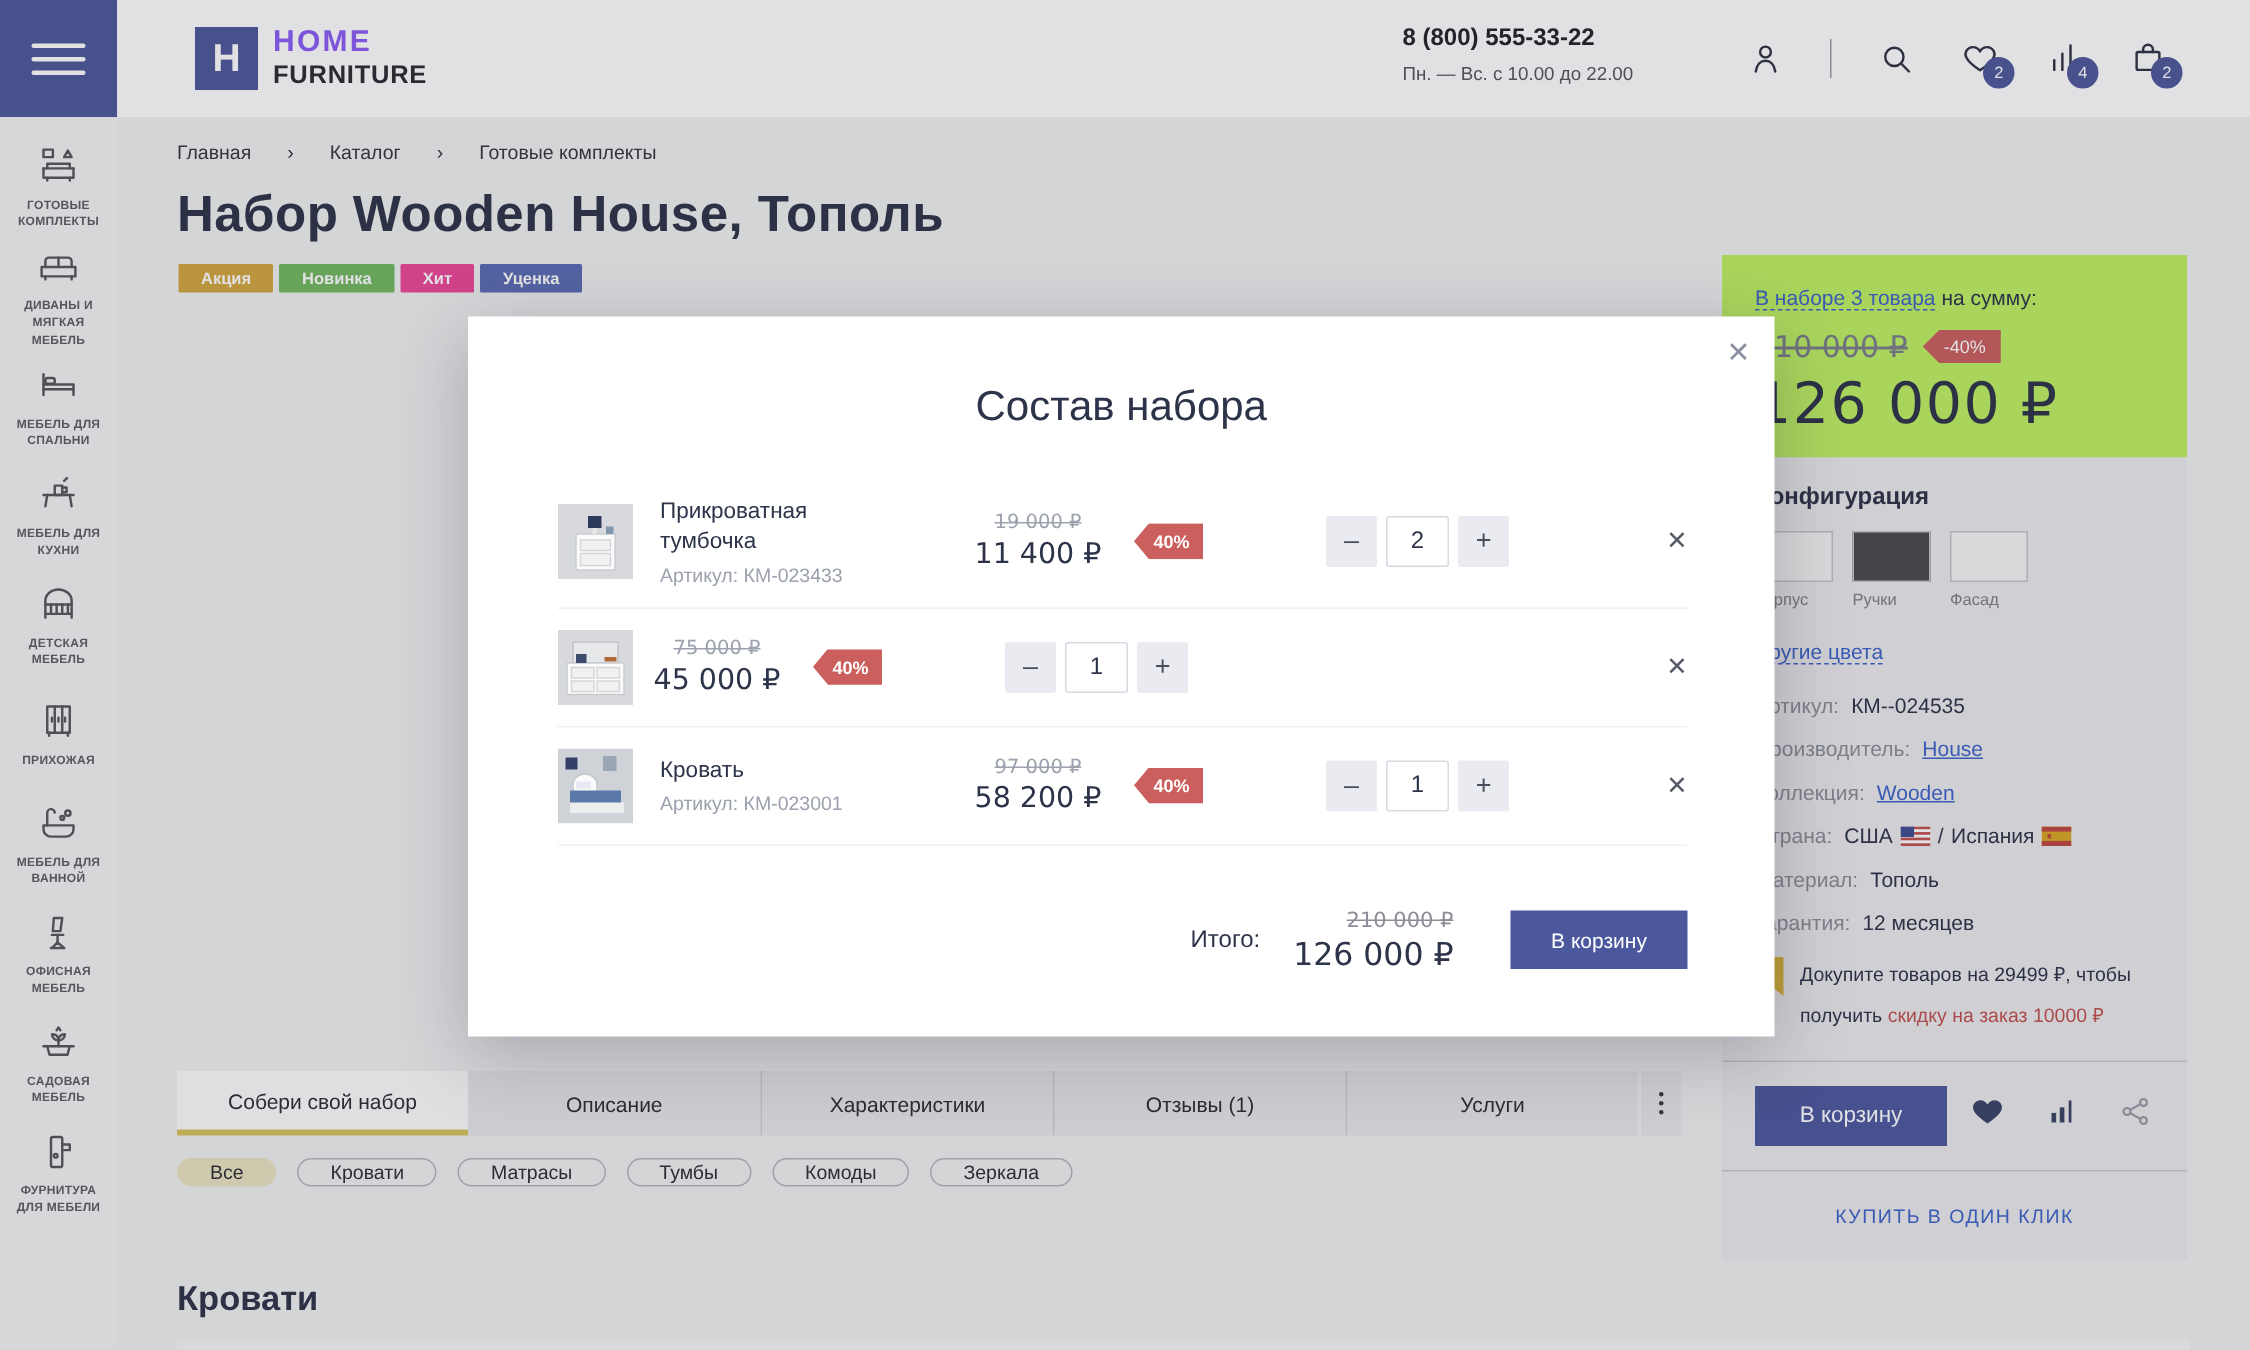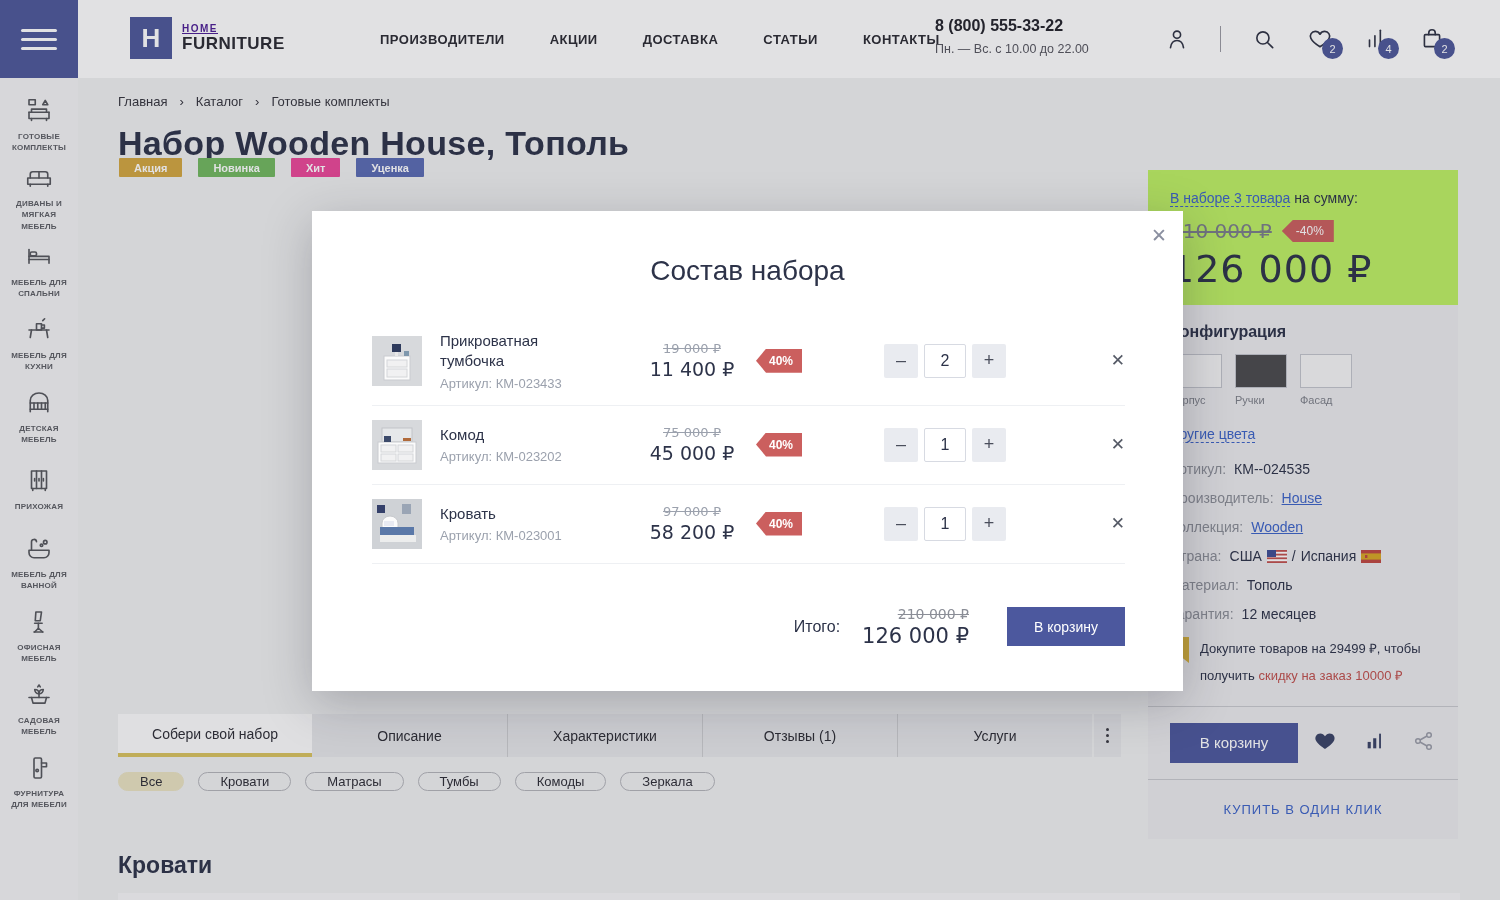--- a/index.html
+++ b/index.html
@@ -6,45 +6,45 @@
   body { font-family:"Liberation Sans",sans-serif; background:#888; }
   .page { position:relative; width:1500px; height:900px; overflow:hidden; background:#f0f1f2; }
   .rub { font-family:"DejaVu Sans","Liberation Sans",sans-serif; }
 
   
   .header { position:absolute; left:0; top:0; width:1500px; height:78px; background:#ffffff; z-index:2; }
   .burger { position:absolute; left:0; top:0; width:78px; height:78px; background:#4d589a; display:flex; flex-direction:column; justify-content:center; align-items:center; gap:6px; cursor:pointer; }
   .burger span { width:36px; height:3px; background:#fff; border-radius:2px; }
   .logo { position:absolute; left:130px; top:17px; display:flex; align-items:center; gap:10px; }
   .logo-box { width:42px; height:42px; background:#4d589a; color:#fff; display:flex; align-items:center; justify-content:center; font-size:26px; font-weight:bold; }
-  .logo-txt div:first-child { color:#4c1d95; font-weight:bold; font-size:10px; letter-spacing:1.5px;text-decoration:underline; }
+  .logo-txt div:first-child { color:#8b5cf6; font-weight:bold; font-size:20px; letter-spacing:1.5px; }
   .logo-txt div:last-child { color:#2b2b33; font-weight:bold; font-size:17px; letter-spacing:0.5px; }
   .nav { position:absolute; left:380px; top:0; height:78px; display:flex; align-items:center; gap:45px; }
   .nav span { font-size:13px; font-weight:bold; letter-spacing:.5px; color:#2b2b33; cursor:pointer; white-space:nowrap; }
   .phone-block { position:absolute; left:935px; top:17px; }
   .phone-block .phone { font-size:16px; font-weight:bold; color:#22222a; }
   .phone-block .hours { font-size:12.5px; color:#55555e; margin-top:7px; }
   .hicons { position:absolute; right:55px; top:0; height:78px; display:flex; align-items:center; gap:30px; }
   .hicon { position:relative; width:26px; height:26px; cursor:pointer; }
   .hicon svg { width:26px; height:26px; stroke:#2e3243; stroke-width:1.5; fill:none; stroke-linecap:round; stroke-linejoin:round; }
   .hsep { width:1px; height:26px; background:#9a9aa2; }
   .cnt { position:absolute; right:-10px; bottom:-7px; width:21px; height:21px; border-radius:50%; background:#4d589a; color:#fff; font-size:11px; display:flex; align-items:center; justify-content:center; }
 
   
   .sidebar { position:absolute; left:0; top:78px; width:78px; height:822px; background:#f4f4f5; z-index:2; display:flex; flex-direction:column; padding-top:10px; }
   .side-item { height:73px; display:flex; flex-direction:column; align-items:center; justify-content:center; gap:5px; cursor:pointer; }
   .side-item svg { width:30px; height:30px; stroke:#55575c; stroke-width:1.3; fill:none; stroke-linecap:round; stroke-linejoin:round; }
   .side-item .lbl { font-size:8px; font-weight:bold; letter-spacing:.2px; color:#5c5e64; text-align:center; line-height:1.4; width:70px; }
 
   
-  .crumbs { position:absolute; left:118px; top:94px; font-size:13px; color:#35353d; display:flex; gap:12px; }
+  .crumbs { position:absolute; left:118px; top:94px; font-size:13px; color:#35353d; display:flex; gap:24px; }
   .crumbs a { color:#35353d; text-decoration:none; cursor:pointer; }
   .crumbs .sep { color:#35353d; }
   .page-title { position:absolute; left:118px; top:124px; font-size:34px; font-weight:800; color:#2d3349; letter-spacing:.3px; }
-  .pbadges { position:absolute; left:119px; top:158px; display:flex; gap:16px; }
+  .pbadges { position:absolute; left:119px; top:176px; display:flex; gap:4px; }
   .pbadge { height:19px; padding:0 15px; color:#fff; font-size:11px; font-weight:bold; display:flex; align-items:center; border-radius:1px; }
 
   
   .rpanel { position:absolute; left:1148px; top:170px; width:310px; z-index:1; }
   .price-block { background:#bef264; padding:20px 22px 18px 22px; height:135px; }
   .set-line { font-size:14px; color:#2d3349; }
   .dashed-link { color:#3c63c8; border-bottom:1px dashed #3c63c8; text-decoration:none; cursor:pointer; }
   .old-row { margin-top:13px; display:flex; align-items:center; gap:10px; }
   .old-price-lg { font-size:20px; color:#7b7e8a; text-decoration:line-through; }
   .tag { background:#cb5f5e; color:#fff; font-size:12px; font-weight:normal; padding:4px 10px 4px 14px; clip-path:polygon(0 50%,11px 0,100% 0,100% 100%,11px 100%); }
@@ -123,27 +123,20 @@
         <span></span>
         <span></span>
     </div>
     <div class="logo">
       <div class="logo-box">H</div>
       <div class="logo-txt">
         <div>HOME</div>
         <div>FURNITURE</div>
       </div>
     </div>
-    <div class="nav">
-      <span>ПРОИЗВОДИТЕЛИ</span>
-      <span>АКЦИИ</span>
-      <span>ДОСТАВКА</span>
-      <span>СТАТЬИ</span>
-      <span>КОНТАКТЫ</span>
-    </div>
     <div class="phone-block">
       <div class="phone">8 (800) 555-33-22</div>
       <div class="hours">Пн. — Вс. с 10.00 до 22.00</div>
     </div>
     <div class="hicons">
       <div class="hicon">
         <svg viewBox="0 0 24 24">
             <circle cx="12" cy="8" r="3.3"></circle>
             <path d="M6 20c.6-4.4 3.2-6.6 6-6.6s5.4 2.2 6 6.6"></path>
           </svg>
@@ -471,24 +464,20 @@
             <rect width="50" height="50" fill="#d7d9dc"></rect>
             <rect x="10" y="8" width="30" height="14" fill="#e6e8ea" stroke="#c2c4c8"></rect>
             <rect x="6" y="22" width="38" height="21" fill="#fbfbfb" stroke="#c9cbcf"></rect>
             <rect x="9" y="25" width="15" height="7" fill="#f1f1f2" stroke="#d4d6d9"></rect>
             <rect x="26" y="25" width="15" height="7" fill="#f1f1f2" stroke="#d4d6d9"></rect>
             <rect x="9" y="34" width="15" height="7" fill="#f1f1f2" stroke="#d4d6d9"></rect>
             <rect x="26" y="34" width="15" height="7" fill="#f1f1f2" stroke="#d4d6d9"></rect>
             <rect x="12" y="16" width="7" height="6" fill="#3c4a6b"></rect>
             <rect x="31" y="18" width="8" height="3" fill="#b06a3a"></rect>
           </svg>
-        <div class="m-info">
-          <div class="m-name">Комод</div>
-          <div class="m-sku">Артикул: КМ-023202</div>
-        </div>
         <div class="m-prices">
           <div class="m-old rub">75 000 ₽</div>
           <div class="m-new rub">45 000 ₽</div>
         </div>
         <span class="m-tag">40%</span>
         <div class="stepper">
           <button class="step-btn">–</button>
           <input class="step-input" value="1" style="">
           <button class="step-btn">+</button>
         </div>

